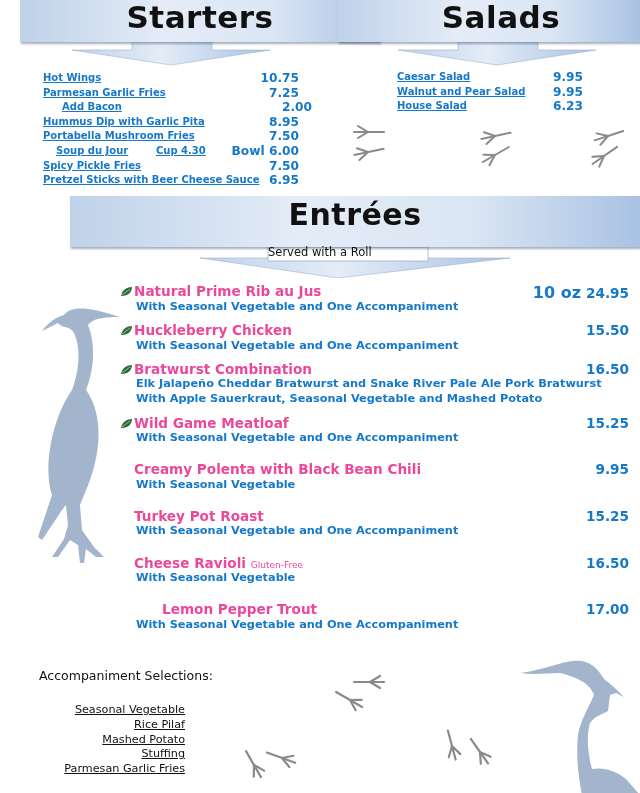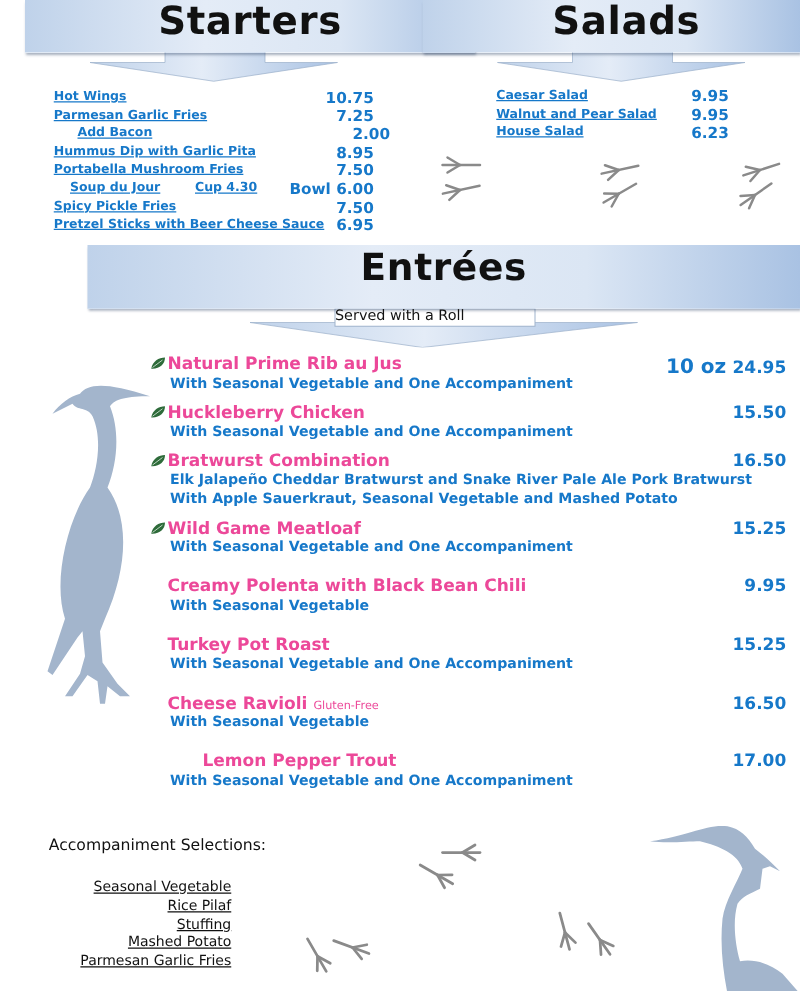--- a/index.html
+++ b/index.html
@@ -232,16 +232,16 @@
       <line x1="-14" y1="0" x2="16" y2="0"></line>
       <line x1="0" y1="0" x2="-10" y2="-6"></line>
       <line x1="0" y1="0" x2="-10" y2="6"></line>
     </g>
 </svg>
 
 <div class="acc-title">Accompaniment Selections:</div>
 <div class="acc-list">
   <div>Seasonal Vegetable</div>
   <div>Rice Pilaf</div>
+  <div>Mashed Potato</div>
   <div>Stuffing</div>
-  <div>Mashed Potato</div>
   <div>Parmesan Garlic Fries</div>
 </div>
 
 </body></html>

